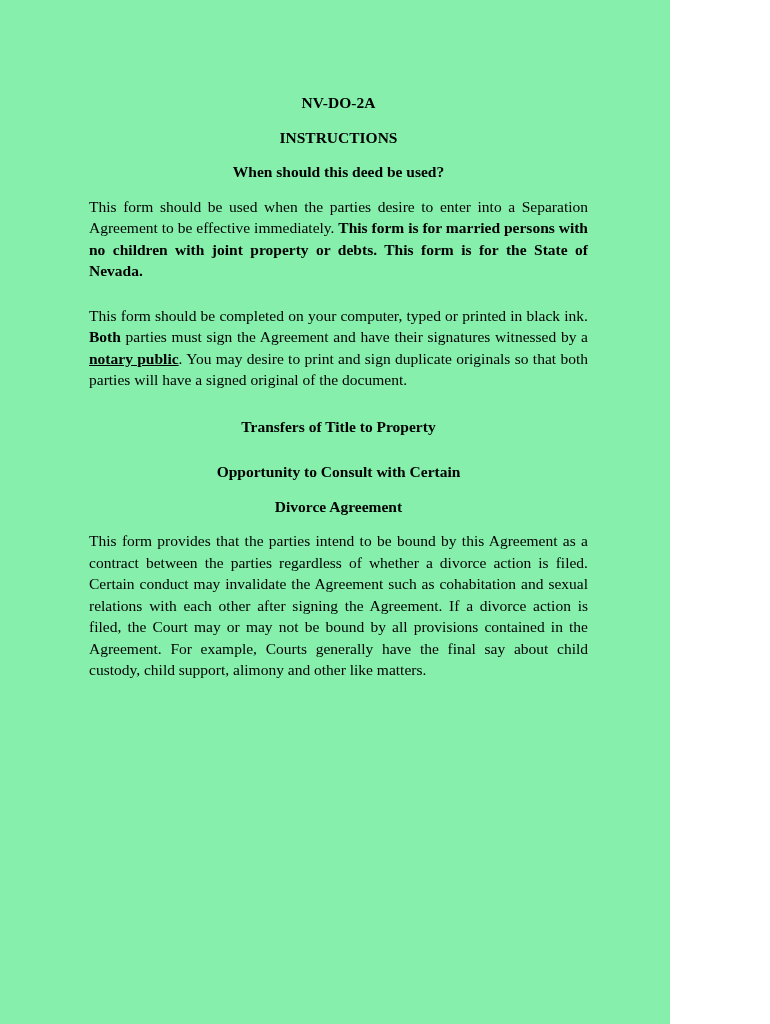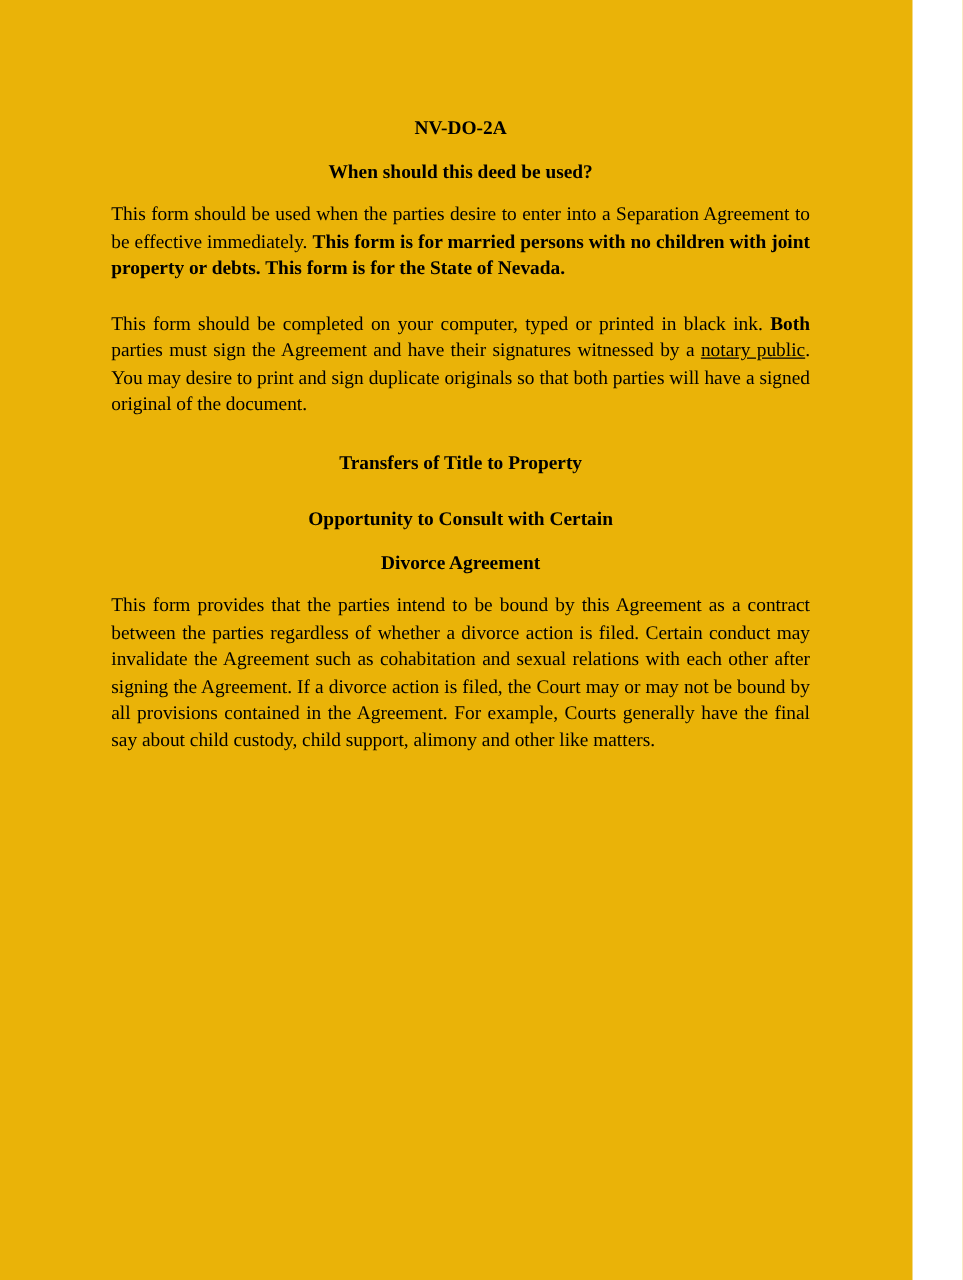--- a/index.html
+++ b/index.html
@@ -9,52 +9,53 @@
   }
   body {
     width: 770px;
     height: 1024px;
     overflow: hidden;
     font-family: "Liberation Serif", "DejaVu Serif", serif;
     color: #000000;
   }
   .page {
     box-sizing: border-box;
-    width: 730px;
+    width: 670px;
     height: 1024px;
     padding: 92px 82px 40px 89px;
-    background: #eab308;
+    background: #86efac;
   }
   .heading {
     text-align: center;
     font-weight: bold;
     font-size: 15.5px;
     line-height: 21.5px;
     margin: 0 0 13px 0;
   }
   .heading.gap-large { margin-top: 24px; }
   .heading.gap-medium { margin-top: 12px; }
   p.body-text {
     font-size: 15.5px;
     line-height: 21.5px;
     text-align: justify;
     margin: 0 0 11px 0;
   }
   p.body-text.para-gap-after { margin-bottom: 23px; }
   p.body-text.para-gap-after-big { margin-bottom: 25px; }
   .bold { font-weight: bold; }
-  .bold-underline { font-weight: normal; text-decoration: underline; }
+  .bold-underline { font-weight: bold; text-decoration: underline; }
 </style>
 </head>
 <body>
 
 <div class="page">
 
   <div class="heading">NV-DO-2A</div>
 
+  <div class="heading">INSTRUCTIONS</div>
 
   <div class="heading">When should this deed be used?</div>
 
   <p class="body-text para-gap-after"><span>This form should be used when the parties desire to enter into a Separation Agreement to be effective immediately.  </span><span class="bold">This form is for married persons with no children with joint property or debts.  This form is for the State of Nevada.</span></p>
 
   <p class="body-text para-gap-after-big"><span>This form should be completed on your computer, typed or printed in black ink.  </span><span class="bold">Both</span><span> parties must sign the Agreement and have their signatures witnessed by a </span><span class="bold-underline">notary public</span><span>.  You may desire to print and sign duplicate originals so that both parties will have a signed original of the document.</span></p>
 
   <div class="heading gap-large">Transfers of Title to Property</div>
 
 

